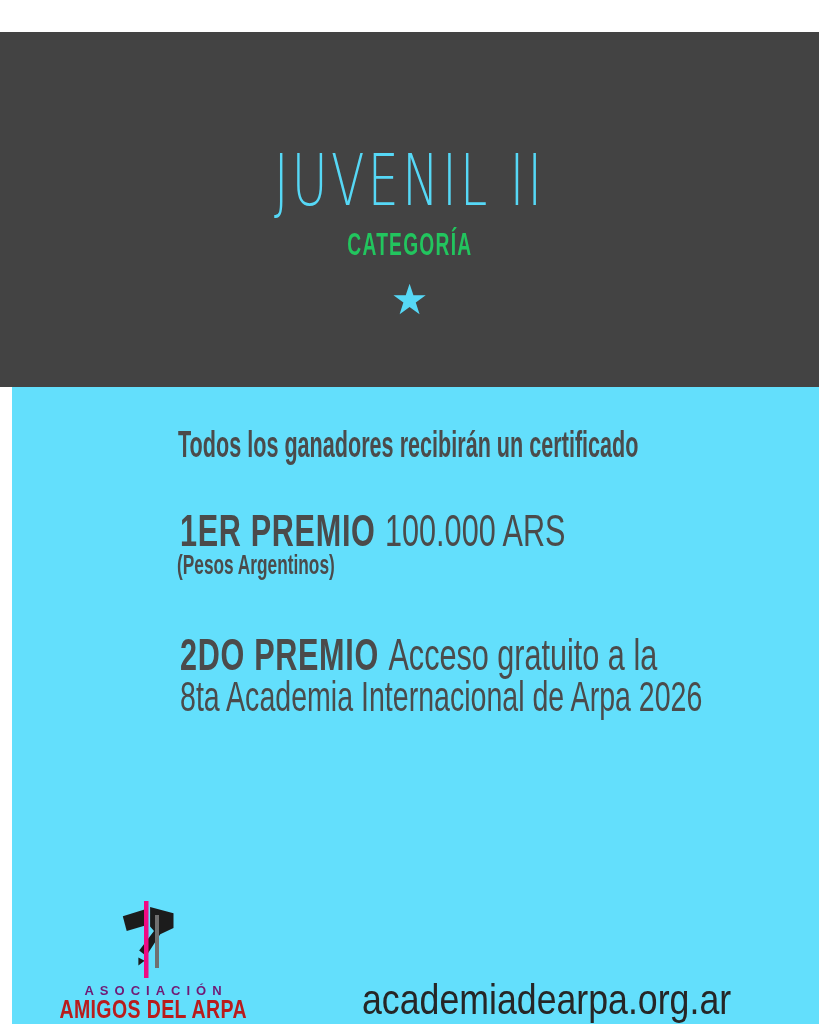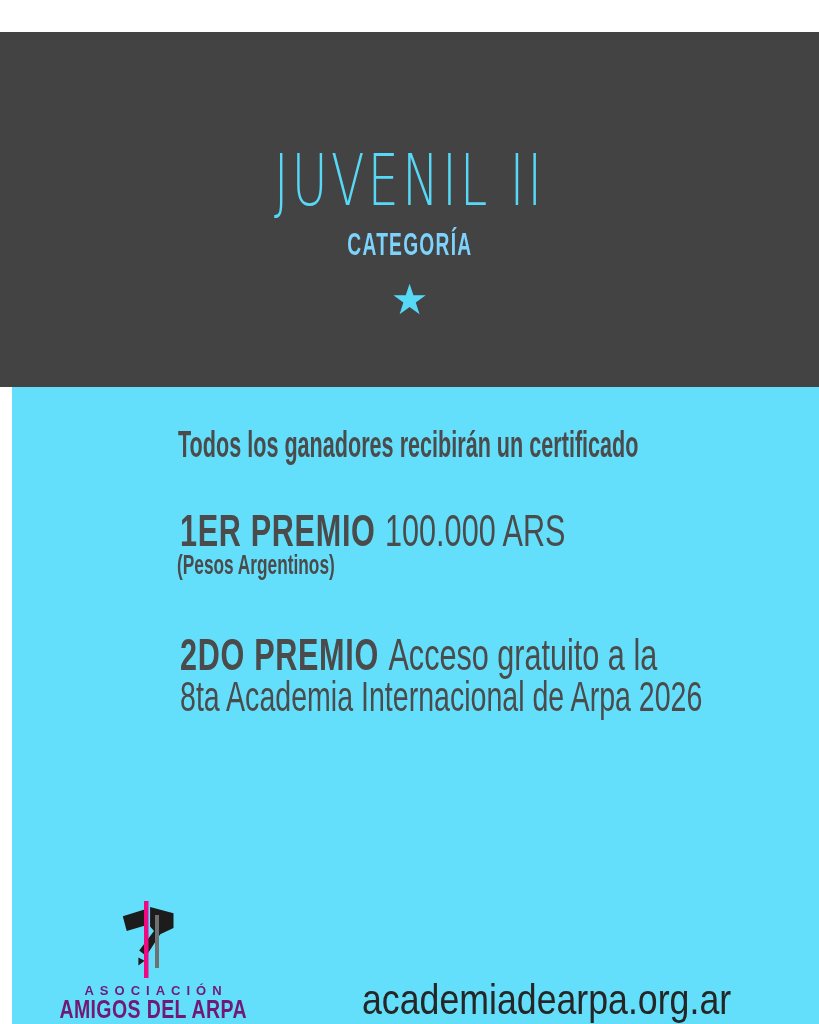--- a/index.html
+++ b/index.html
@@ -19,21 +19,21 @@
   }
   .center-line { position:absolute; left:0; width:100%; text-align:center; line-height:1; }
   .sq { display:inline-block; white-space:nowrap; transform-origin:center top; }
 
   .title { top:112px; color:#56d8f6; }
   .title .sq {
     font-family:"DejaVu Sans","Liberation Sans",sans-serif;
     font-weight:200; font-size:72px; letter-spacing:5px;
     transform:scaleX(0.68);
   }
-  .subtitle { top:197px; color:#7dd3fc; }
+  .subtitle { top:197px; color:#22c55e; }
   .subtitle .sq { font-weight:700; font-size:31px; letter-spacing:2px; transform:scaleX(0.62); }
   .star { top:247px; color:#56d8f6; font-size:42px; }
 
   .line {
     position:absolute; white-space:nowrap; line-height:1;
     color:#4b4b4b; transform-origin:left top;
   }
   .intro   { left:166px; top:40px;  font-size:36px; font-weight:700; transform:scaleX(0.60); }
   .prize   { left:168px; font-size:45px; }
   .prize .plabel { font-weight:800; margin-right:14px; letter-spacing:1px; }
@@ -42,21 +42,21 @@
   .note    { left:165px; top:165px; font-size:27px; font-weight:600; transform:scaleX(0.64); }
   .prize2  { top:245px; transform:scaleX(0.68); }
   .prize2b { left:168px; top:289px; font-size:42px; font-weight:500; transform:scaleX(0.68); }
 
   .logo-svg { position:absolute; left:100px; top:508px; width:80px; height:86px; }
   .org-small {
     position:absolute; left:20px; top:597px; width:242px; text-align:center;
     font-size:13px; font-weight:700; letter-spacing:6px; text-indent:6px;
     color:#701a75; line-height:1; white-space:nowrap;
   }
-  .org-bold { position:absolute; left:20px; top:610px; width:242px; text-align:center; line-height:1; color:#701a75; }
+  .org-bold { position:absolute; left:20px; top:610px; width:242px; text-align:center; line-height:1; color:#b91c1c; }
   .org-bold .sq { font-size:25px; font-weight:700; transform:scaleX(0.78); letter-spacing:0.5px; }
   .website {
     position:absolute; left:350px; top:590px; font-size:42px; font-weight:400;
     color:#262626; white-space:nowrap; transform:scaleX(0.85); transform-origin:left top;
     line-height:1.1;
   }
 </style>
 </head>
 <body>
 

